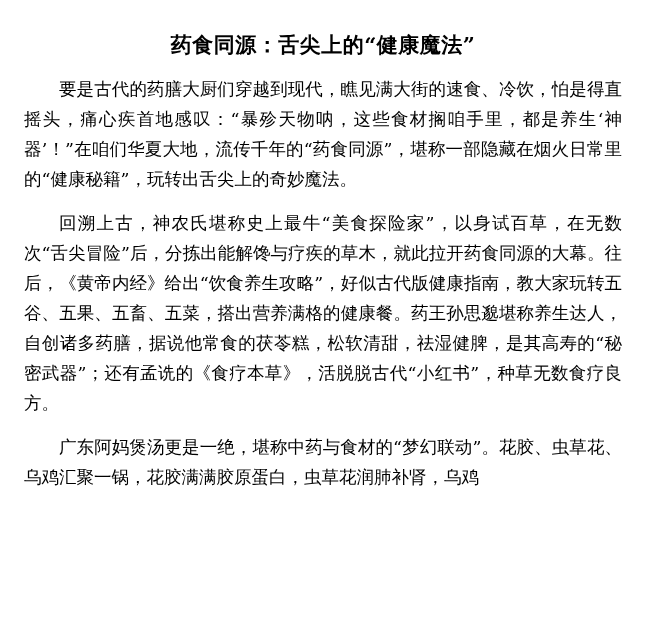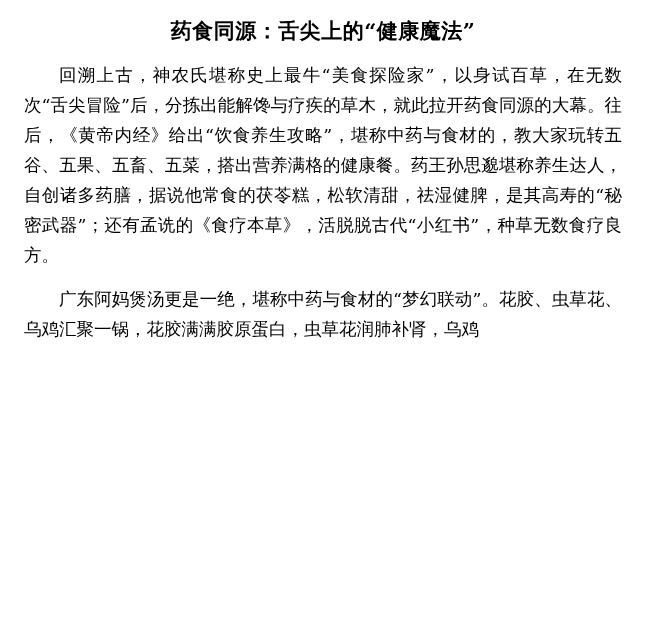--- a/index.html
+++ b/index.html
@@ -11,21 +11,21 @@
     width: 646px;
     height: 622px;
     overflow: hidden;
     font-family: "DejaVu Serif", "Liberation Serif", serif;
     color: #000000;
   }
   .page {
     width: 646px;
     height: 622px;
     box-sizing: border-box;
-    padding: 10px 24px 0 24px;
+    padding: 24px 24px 0 24px;
     position: relative;
   }
   .doc-title {
     text-align: center;
     font-family: "DejaVu Serif", "Liberation Serif", serif;
     font-weight: bold;
     font-size: 21px;
     line-height: 30px;
     letter-spacing: 0.5px;
     margin: 6px 0 14px 0;
@@ -47,17 +47,18 @@
   }
 </style>
 </head>
 <body>
 
 <div class="page">
 
   <h1 class="doc-title">药食同源：舌尖上的“健康魔法”</h1>
 
   <div class="body-text">
-    <p>回溯上古，神农氏堪称史上最牛“美食探险家”，以身试百草，在无数次“舌尖冒险”后，分拣出能解馋与疗疾的草木，就此拉开药食同源的大幕。往后，《黄帝内经》给出“饮食养生攻略”，堪称中药与食材的，教大家玩转五谷、五果、五畜、五菜，搭出营养满格的健康餐。药王孙思邈堪称养生达人，自创诸多药膳，据说他常食的茯苓糕，松软清甜，祛湿健脾，是其高寿的“秘密武器”；还有孟诜的《食疗本草》，活脱脱古代“小红书”，种草无数食疗良方。</p>
+    <p>要是古代的药膳大厨们穿越到现代，瞧见满大街的速食、冷饮，怕是得直摇头，痛心疾首地感叹：“暴殄天物呐，这些食材搁咱手里，都是养生‘神器’！”在咱们华夏大地，流传千年的“药食同源”，堪称一部隐藏在烟火日常里的“健康秘籍”，玩转出舌尖上的奇妙魔法。</p>
+    <p>回溯上古，神农氏堪称史上最牛“美食探险家”，以身试百草，在无数次“舌尖冒险”后，分拣出能解馋与疗疾的草木，就此拉开药食同源的大幕。往后，《黄帝内经》给出“饮食养生攻略”，好似古代版健康指南，教大家玩转五谷、五果、五畜、五菜，搭出营养满格的健康餐。药王孙思邈堪称养生达人，自创诸多药膳，据说他常食的茯苓糕，松软清甜，祛湿健脾，是其高寿的“秘密武器”；还有孟诜的《食疗本草》，活脱脱古代“小红书”，种草无数食疗良方。</p>
     <p>广东阿妈煲汤更是一绝，堪称中药与食材的“梦幻联动”。花胶、虫草花、乌鸡汇聚一锅，花胶满满胶原蛋白，虫草花润肺补肾，乌鸡</p>
   </div>
 
 </div>
 
 </body></html>

